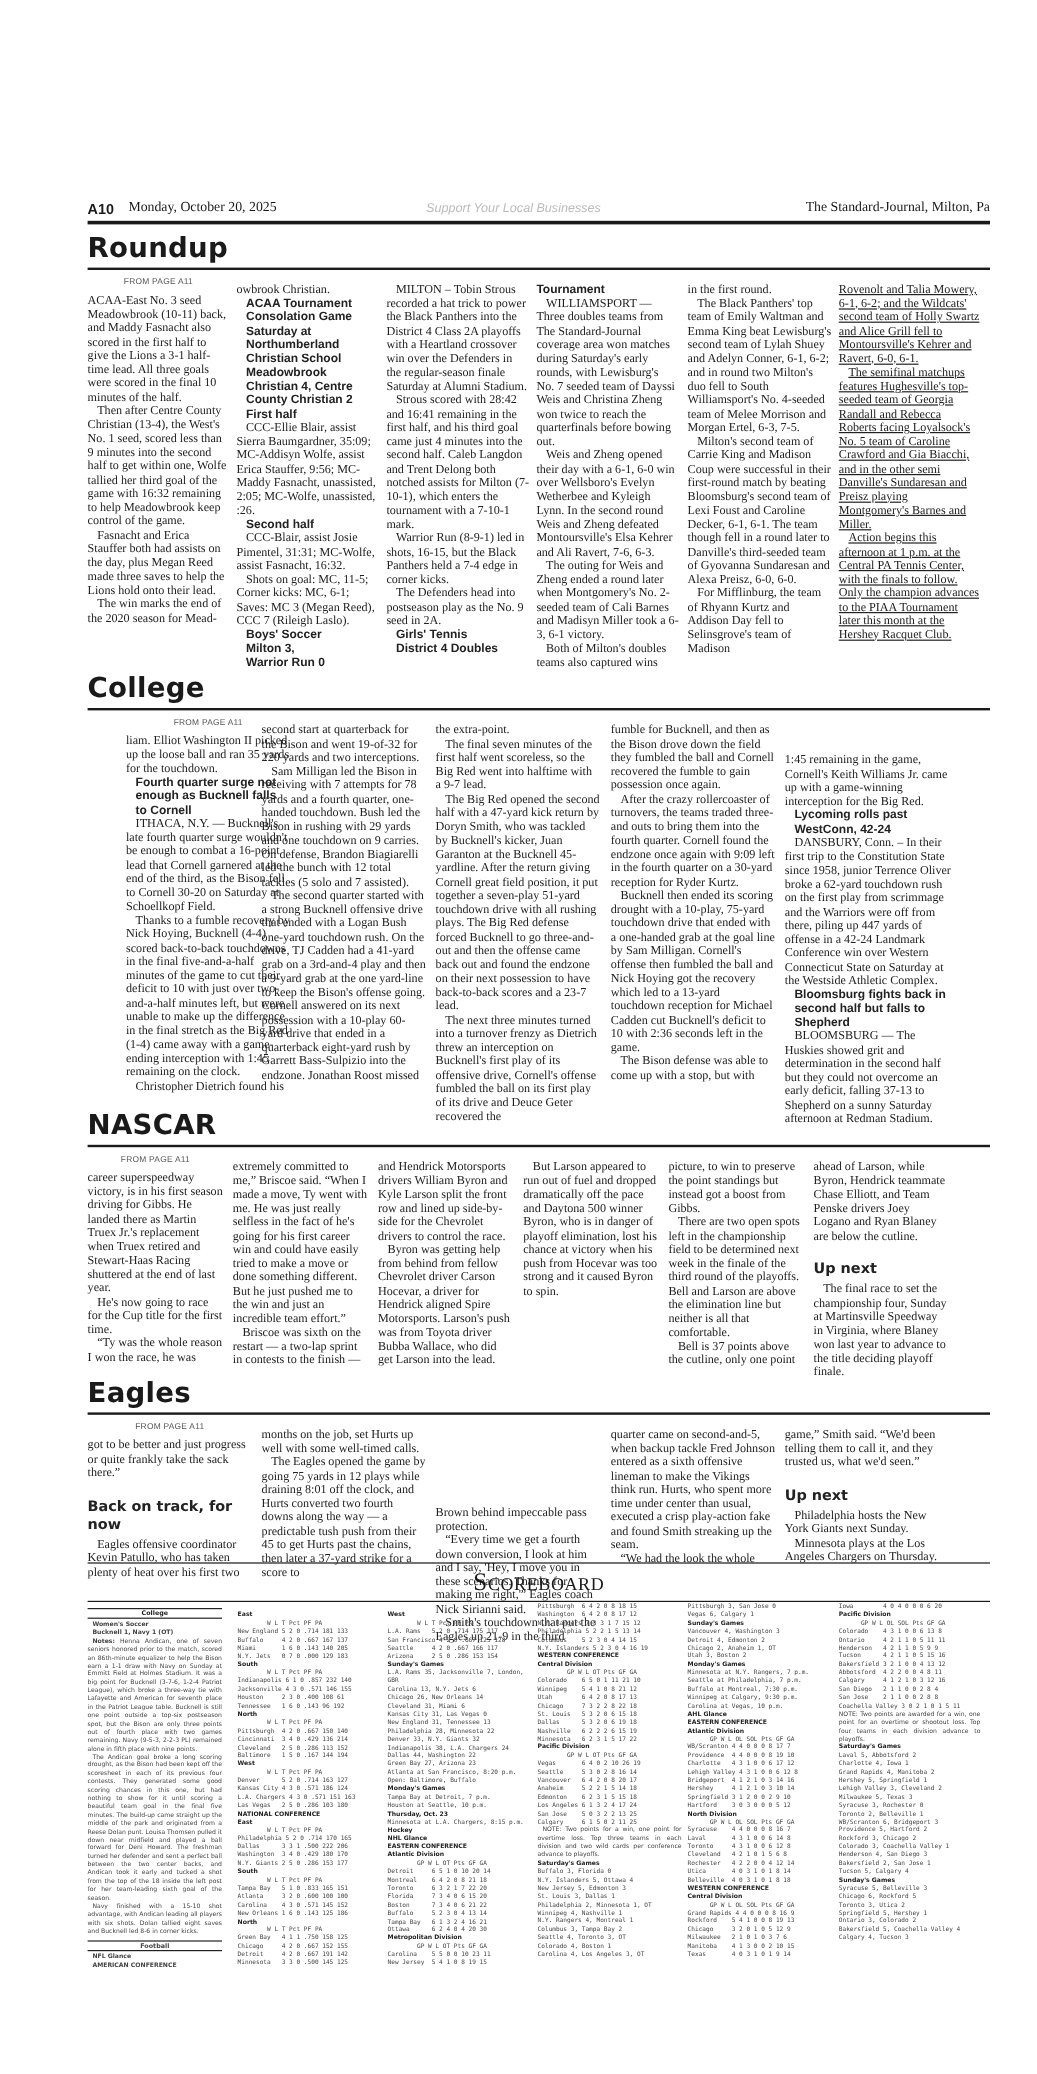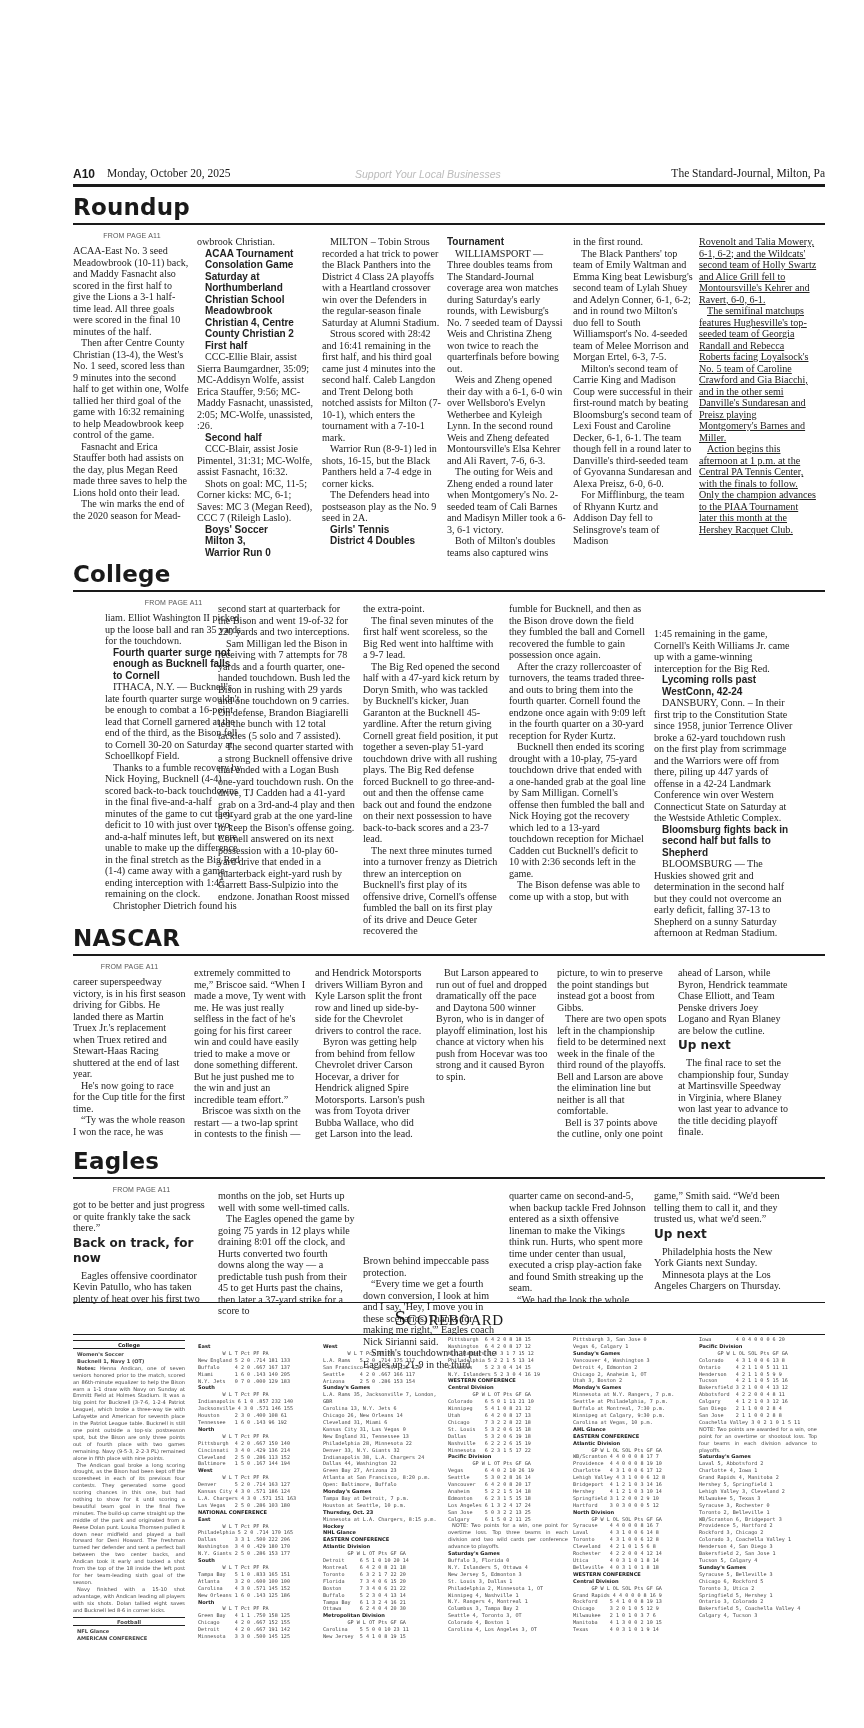--- a/index.html
+++ b/index.html
@@ -15,21 +15,21 @@
 
   .section { position: absolute; left: 0; width: 752px; }
   .section-title { font: 900 23px "DejaVu Sans", sans-serif; font-weight: bold; letter-spacing: 0.2px; height: 28px; line-height: 28px; }
   .section-rule { width: 752px; height: 2px; background: #1a1a1a; margin-top: 2px; }
   .col { position: absolute; font-size: 10.1px; line-height: 11.5px; color: #222; }
   .col p { text-indent: 8px; }
   .col p.noindent { text-indent: 0; }
   .from { font: 7px "Liberation Sans", sans-serif; color: #555; text-align: center; margin-bottom: 6px; letter-spacing: 0.2px; }
   .hd { font: bold 10px "Liberation Sans", sans-serif; line-height: 11.5px; }
   .hd.ind { padding-left: 8px; }
-  .subhead { font: bold 12px "DejaVu Sans", sans-serif; line-height: 15px; margin: 2px 0 4px; }
+  .subhead { font: bold 12px "DejaVu Sans", sans-serif; line-height: 15px; margin: 14px 0 4px; }
 
   .scoreboard-title { position: absolute; top: 1306px; left: 0; width: 752px; text-align: center; font: 21px "Liberation Serif", serif; letter-spacing: 0.5px; font-variant: small-caps; }
   .sb-rule-top { position: absolute; top: 1302px; left: 0; width: 752px; height: 1px; background: #1a1a1a; }
   .sb-rule { position: absolute; top: 1334px; left: 0; width: 752px; height: 1px; background: #1a1a1a; }
   .agate { position: absolute; font: 5.1px "DejaVu Sans Mono", monospace; line-height: 6.9px; color: #444; white-space: pre; }
   .agate .b { font-weight: bold; font-family: "DejaVu Sans", sans-serif; color: #222; }
   .agate-prose { position: absolute; font: 5.1px "DejaVu Sans", sans-serif; line-height: 6.9px; color: #444; text-align: justify; white-space: normal; }
   .box-head { border-top: 1px solid #222; border-bottom: 1px solid #222; text-align: center; font: bold 5.3px "DejaVu Sans", sans-serif; height: 9px; line-height: 8px; margin-bottom: 2px; }
 </style>
 </head>

